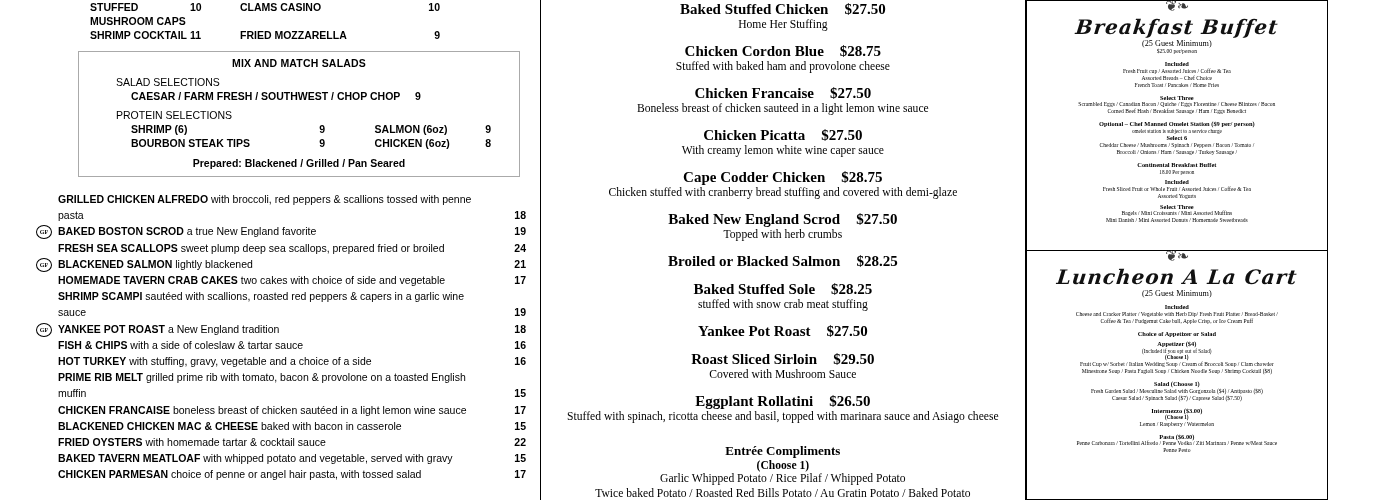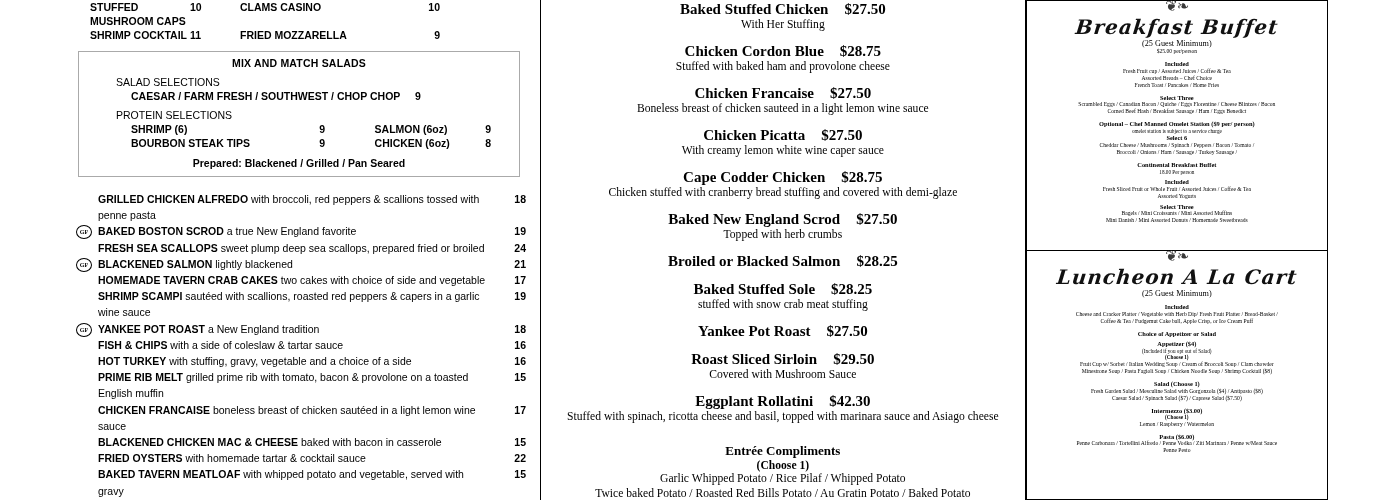--- a/index.html
+++ b/index.html
@@ -26,21 +26,21 @@
   .salad-title{text-align:center;font-size:10.5px;font-weight:bold;letter-spacing:.2px;}
   .sel-head{font-size:10.5px;margin-top:7px;padding-left:31px;}
   .sel-line{display:flex;font-size:10.5px;font-weight:bold;margin-top:2px;}
   .sel-line .a{width:250px;padding-left:46px;box-sizing:border-box;}
   .sel-line .b{width:60px;}
   .sel-line .c{width:120px;}
   .sel-line .d{width:30px;}
   .salad-prepared{text-align:center;font-size:10.5px;font-weight:bold;margin-top:8px;}
 
   .entrees{margin-top:14px;padding-left:58px;padding-right:14px;}
-  .entree{display:flex;align-items:flex-start;font-size:10.5px;line-height:16.2px;position:relative;margin-left:40px;}
+  .entree{display:flex;align-items:flex-end;font-size:10.5px;line-height:16.2px;position:relative;}
   .gf{
     position:absolute;left:-22px;top:2px;width:14px;height:12px;
     border:1.2px solid #000;border-radius:50%;
     font-size:6px;font-weight:bold;line-height:12px;text-align:center;
     font-family:"Liberation Serif", serif;
   }
   .e-text{flex:1;}
   .e-text b{font-weight:bold;}
   .e-text span{font-weight:normal;}
   .e-price{width:34px;text-align:right;font-weight:bold;}
@@ -196,21 +196,21 @@
       </div>
 
     <div class="soup-note">Add a cup of soup or tossed salad to your entrée for $3</div>
 
   </div>
 
   <div class="col-mid">
     <div id="banquet-list">
         <div class="mid-item">
           <div class="mid-name"><span>Baked Stuffed Chicken</span><span class="price">$27.50</span></div>
-          <div class="mid-desc">With Her Stuffing</div>
+          <div class="mid-desc">Home Her Stuffing</div>
         </div>
         <div class="mid-gap"></div>
         <div class="mid-item">
           <div class="mid-name"><span>Chicken Cordon Blue</span><span class="price">$28.75</span></div>
           <div class="mid-desc">Stuffed with baked ham and provolone cheese</div>
         </div>
         <div class="mid-gap"></div>
         <div class="mid-item">
           <div class="mid-name"><span>Chicken Francaise</span><span class="price">$27.50</span></div>
           <div class="mid-desc">Boneless breast of chicken sauteed in a light lemon wine sauce</div>
@@ -243,21 +243,21 @@
         <div class="mid-item">
           <div class="mid-name"><span>Yankee Pot Roast</span><span class="price">$27.50</span></div>
         </div>
         <div class="mid-gap"></div>
         <div class="mid-item">
           <div class="mid-name"><span>Roast Sliced Sirloin</span><span class="price">$29.50</span></div>
           <div class="mid-desc">Covered with Mushroom Sauce</div>
         </div>
         <div class="mid-gap"></div>
         <div class="mid-item">
-          <div class="mid-name"><span>Eggplant Rollatini</span><span class="price">$42.30</span></div>
+          <div class="mid-name"><span>Eggplant Rollatini</span><span class="price">$26.50</span></div>
           <div class="mid-desc">Stuffed with spinach, ricotta cheese and basil, topped with marinara sauce and Asiago cheese</div>
         </div>
         <div class="mid-gap"></div>
       </div>
 
     <div class="compliments">
       <div class="comp-title">Entrée Compliments</div>
       <div class="comp-choose">(Choose 1)</div>
       <div class="comp-line">Garlic Whipped Potato / Rice Pilaf / Whipped Potato</div>
       <div class="comp-line">Twice baked Potato / Roasted Red Bills Potato / Au Gratin Potato / Baked Potato</div>

